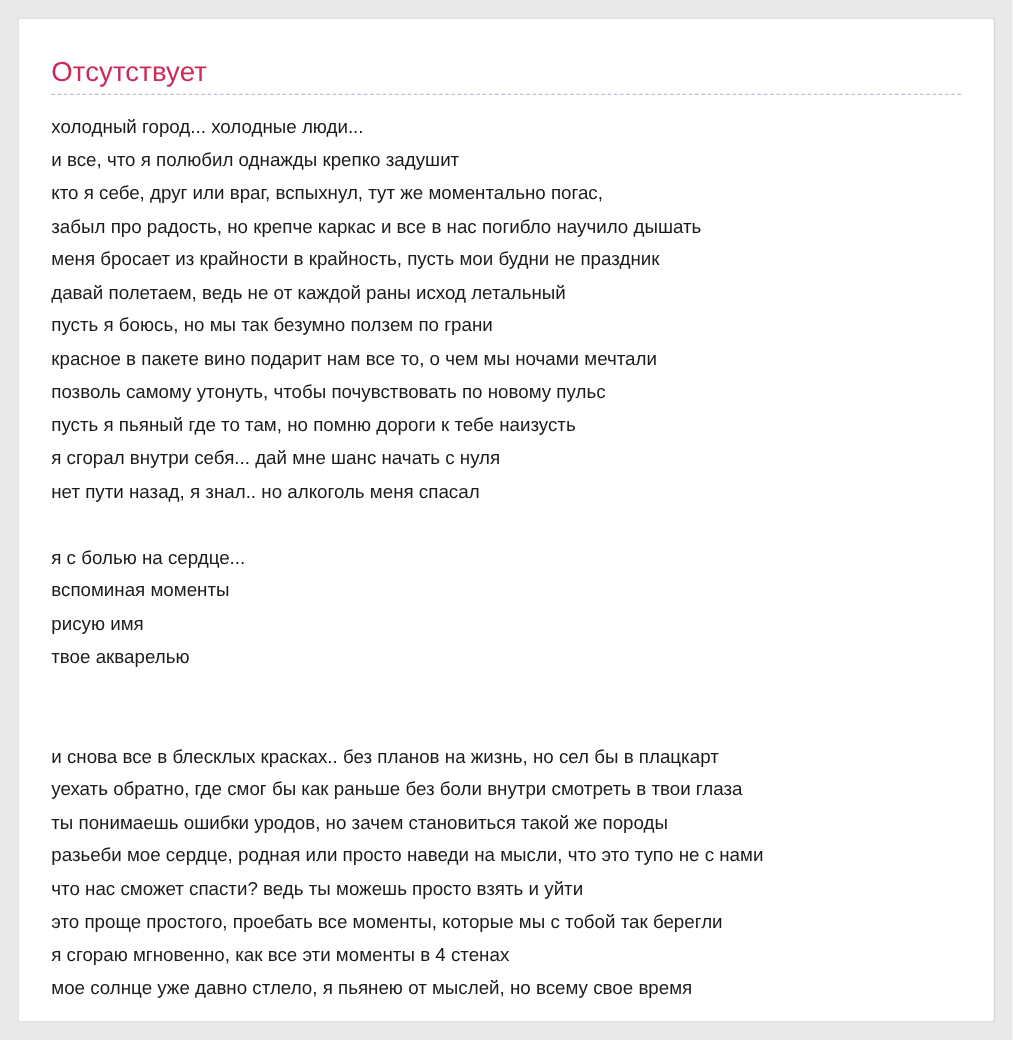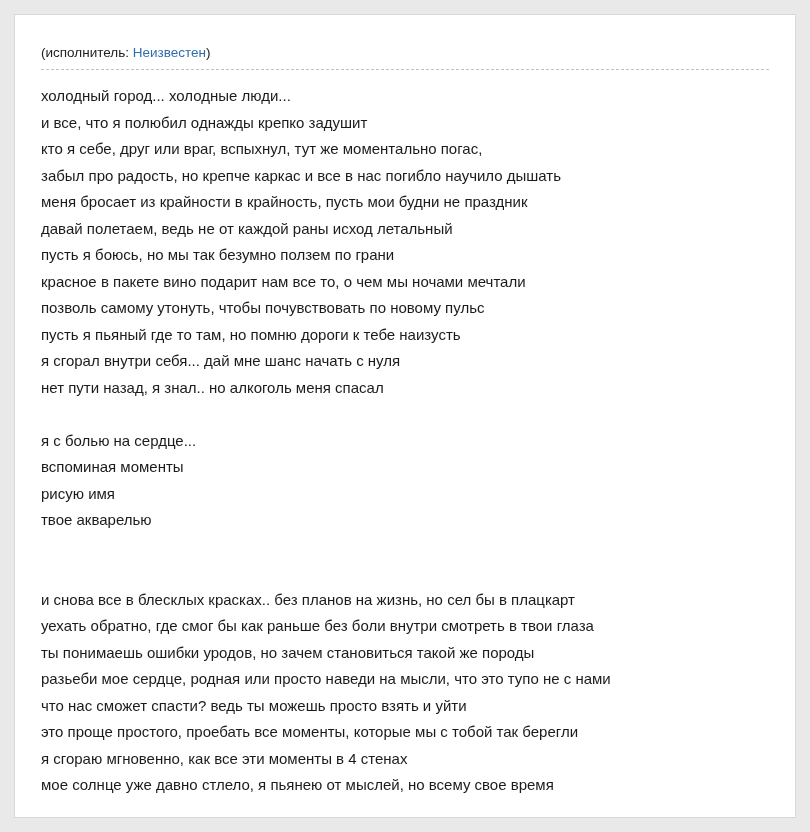--- a/index.html
+++ b/index.html
@@ -59,24 +59,22 @@
     margin: 0;
     font-family: Liberation Sans, sans-serif;
   }
 </style>
 </head>
 <body>
 
 <div class="page">
   <div class="inner">
 
+    <h1 class="song-title">Отсутствует</h1>
 
-    <div class="artist-line">
-      <span>(исполнитель: </span><a class="artist-link">Неизвестен</a><span>)</span>
-    </div>
 
     <hr class="divider">
 
     <div class="lyrics">холодный город... холодные люди...
 и все, что я полюбил однажды крепко задушит
 кто я себе, друг или враг, вспыхнул, тут же моментально погас,
 забыл про радость, но крепче каркас и все в нас погибло научило дышать
 меня бросает из крайности в крайность, пусть мои будни не праздник
 давай полетаем, ведь не от каждой раны исход летальный
 пусть я боюсь, но мы так безумно ползем по грани

